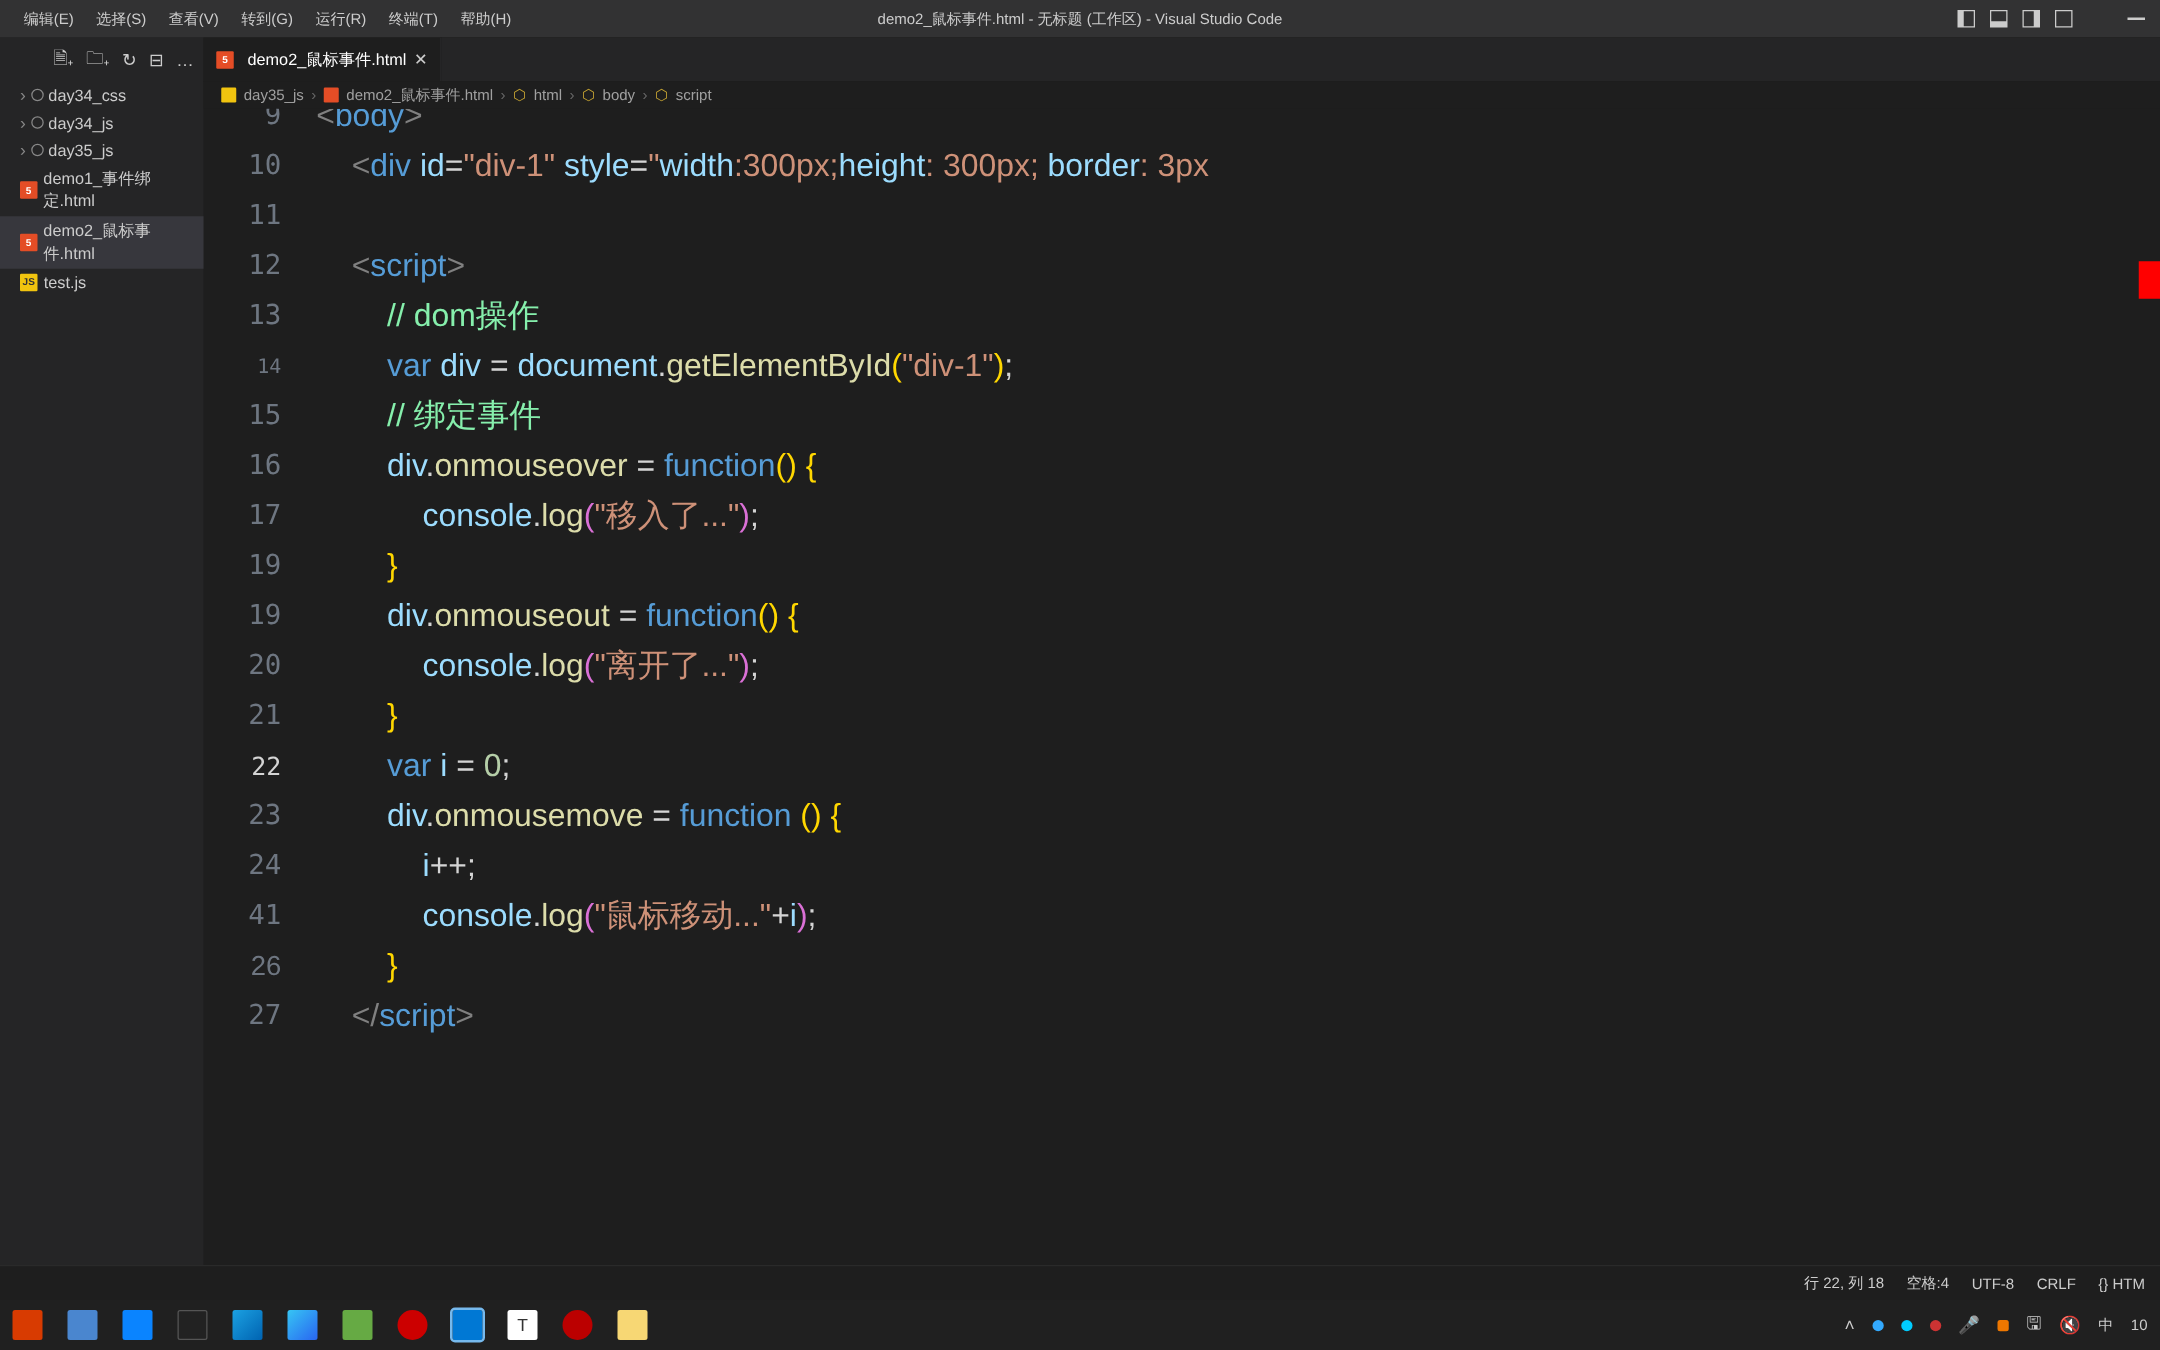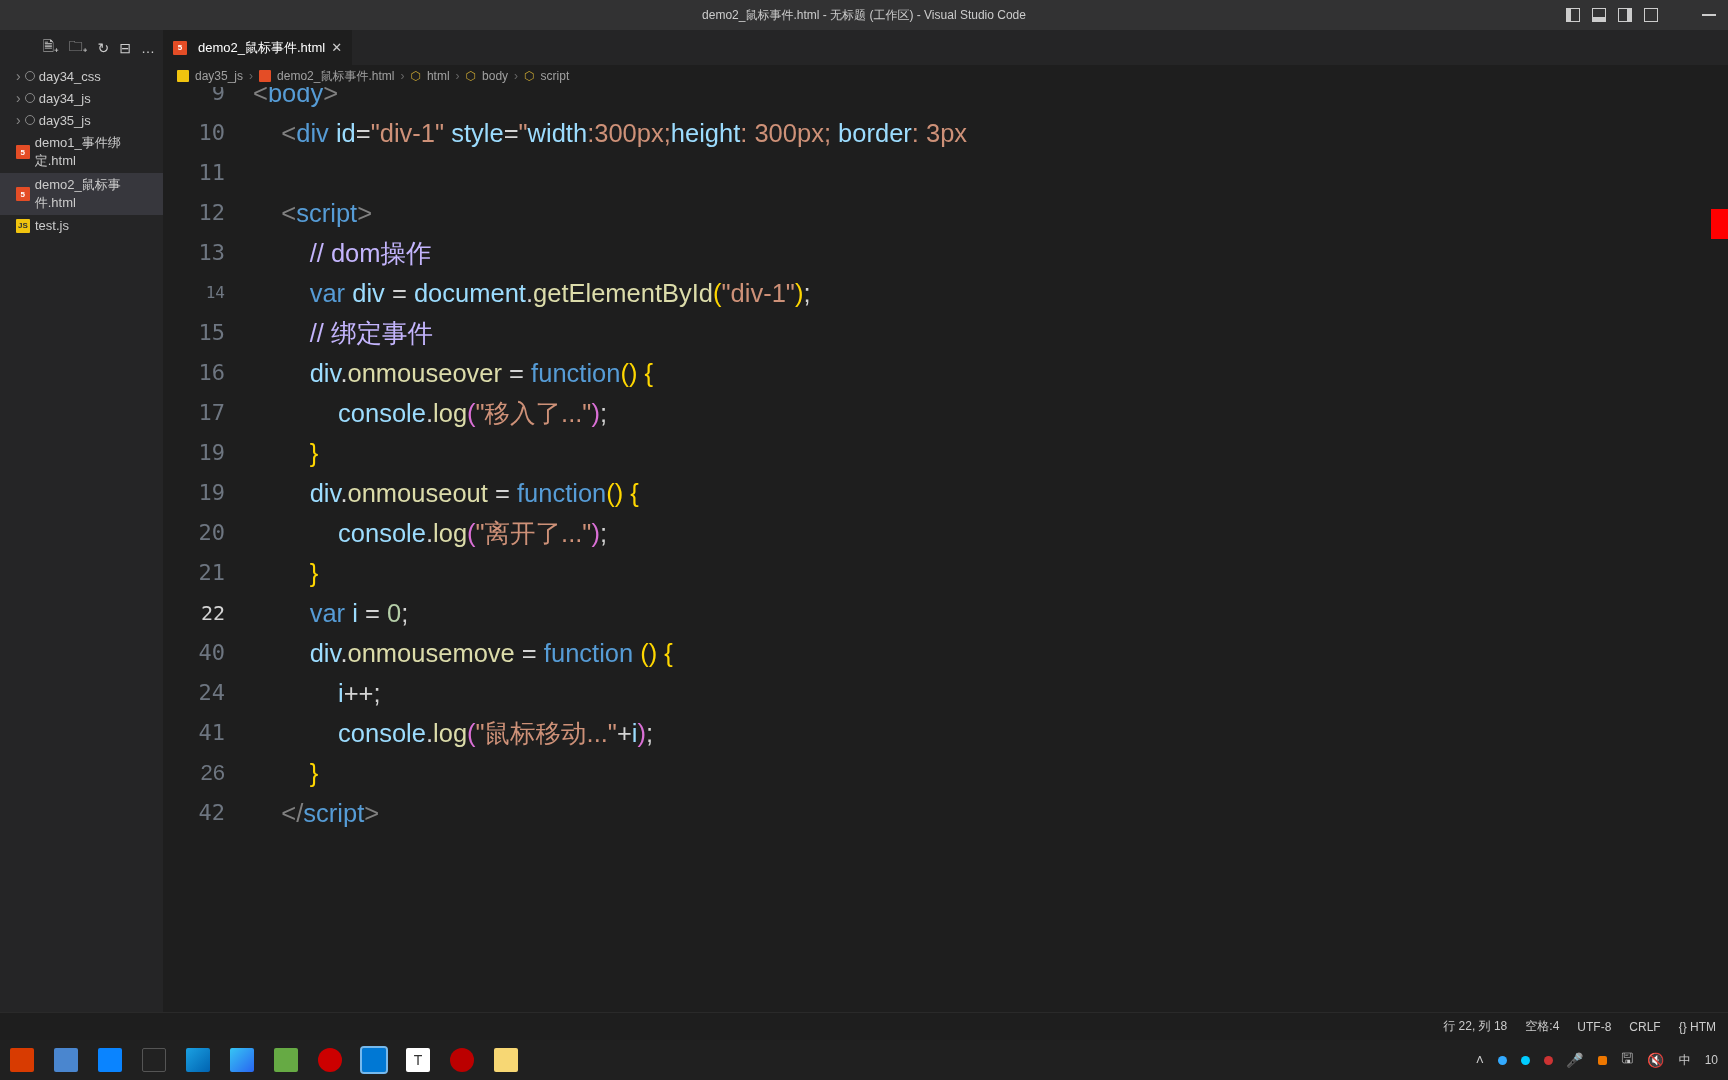--- a/index.html
+++ b/index.html
@@ -34,40 +34,49 @@
 .gutter { width:90px; text-align:right; color:#6e7681; padding-right:28px; }
 .ln.current { color:#d4d4d4; }
 .code { flex:1; white-space:pre; font-family:Consolas,'Courier New',monospace; font-size:25.5px; line-height:40px; color:#d4d4d4; padding-left:0; position:relative; overflow:hidden;}
 .tok-tag { color:#569cd6; }
 .tok-brkt { color:#808080; }
 .tok-attr { color:#9cdcfe; }
 .tok-str { color:#ce9178; }
 .tok-kw { color:#569cd6; }
 .tok-var { color:#9cdcfe; }
 .tok-func { color:#dcdcaa; }
-.tok-com { color:#c4b5fd; }
+.tok-com { color:#86efac; }
 .tok-op { color:#d4d4d4; }
 .tok-num { color:#b5cea8; }
 .tok-yellow { color:#ffd700; }
 .tok-pink { color:#da70d6; }
 .red-marker { position:absolute; top:122px; right:0; width:17px; height:30px; background:#ff0000; }
 .statusbar { position:absolute; bottom:40px; left:0; right:0; height:28px; background:#1e1e1e; color:#ccc; font-size:12px; display:flex; align-items:center; justify-content:flex-end; padding-right:12px; gap:18px; border-top:1px solid #2a2a2a;}
 .taskbar { position:absolute; bottom:0; left:0; right:0; height:40px; background:#202020; display:flex; align-items:center; }
 .task-left { display:flex; align-items:center; gap:20px; padding-left:10px; }
 .task-left .ticon { width:24px; height:24px; display:inline-block; background:#555; border-radius:2px; }
 .task-left .ticon.vscode { background:#0078d4; outline:2px solid #76b9ed; }
 .task-right { margin-left:auto; display:flex; align-items:center; gap:14px; padding-right:10px; color:#ccc; font-size:12px; }
 .dot { width:9px; height:9px; border-radius:50%; background:#888; display:inline-block;}
 .tray-icon { font-size:14px; }
 .codewrap { display:flex; flex:1; overflow:hidden; position:relative;}
 </style>
 </head>
 <body>
 
 <div class="titlebar">
+  <div class="menubar" id="menubar">
+      <div class="menu-item">编辑(E)</div>
+      <div class="menu-item">选择(S)</div>
+      <div class="menu-item">查看(V)</div>
+      <div class="menu-item">转到(G)</div>
+      <div class="menu-item">运行(R)</div>
+      <div class="menu-item">终端(T)</div>
+      <div class="menu-item">帮助(H)</div>
+    </div>
   <div class="title-center">demo2_鼠标事件.html - 无标题 (工作区) - Visual Studio Code</div>
   <div class="win-ctrl">
     <span class="layout-icon" style="border-left-width:5px;"></span>
     <span class="layout-icon" style="border-bottom-width:5px;"></span>
     <span class="layout-icon" style="border-right-width:5px;"></span>
     <span class="layout-icon"></span>
     <span style="width:20px"></span>
     <span class="min"></span>
   </div>
 </div>
@@ -125,25 +134,25 @@
           <div class="ln" style="height: 40px; line-height: 40px; font-size: 22px; font-family: Consolas, monospace;">13</div>
           <div class="ln" style="height: 40px; line-height: 40px; font-size: 16px; font-family: Consolas, monospace;">14</div>
           <div class="ln" style="height: 40px; line-height: 40px; font-size: 22px; font-family: Consolas, monospace;">15</div>
           <div class="ln" style="height: 40px; line-height: 40px; font-size: 22px; font-family: Consolas, monospace;">16</div>
           <div class="ln" style="height: 40px; line-height: 40px; font-size: 22px; font-family: Consolas, monospace;">17</div>
           <div class="ln" style="height: 40px; line-height: 40px; font-size: 22px; font-family: Consolas, monospace;">19</div>
           <div class="ln" style="height: 40px; line-height: 40px; font-size: 22px; font-family: Consolas, monospace;">19</div>
           <div class="ln" style="height: 40px; line-height: 40px; font-size: 22px; font-family: Consolas, monospace;">20</div>
           <div class="ln" style="height: 40px; line-height: 40px; font-size: 22px; font-family: Consolas, monospace;">21</div>
           <div class="ln current" style="height: 40px; line-height: 40px; font-size: 20px; font-family: Consolas, monospace;">22</div>
-          <div class="ln" style="height: 40px; line-height: 40px; font-size: 22px; font-family: Consolas, monospace;">40</div>
+          <div class="ln" style="height: 40px; line-height: 40px; font-size: 22px; font-family: Consolas, monospace;">23</div>
           <div class="ln" style="height: 40px; line-height: 40px; font-size: 22px; font-family: Consolas, monospace;">24</div>
           <div class="ln" style="height: 40px; line-height: 40px; font-size: 22px; font-family: Consolas, monospace;">41</div>
           <div class="ln" style="height: 40px; line-height: 40px; font-size: 22px; font-family: Liberation Sans, sans-serif;">26</div>
-          <div class="ln" style="height: 40px; line-height: 40px; font-size: 22px; font-family: Consolas, monospace;">42</div>
+          <div class="ln" style="height: 40px; line-height: 40px; font-size: 22px; font-family: Consolas, monospace;">27</div>
         </div>
       <div class="code" id="code"><div style="height: 40px; margin-top: -14px;"><span class="tok-brkt">&lt;</span><span class="tok-tag">body</span><span class="tok-brkt">&gt;</span></div><div style="height: 40px;">    <span class="tok-brkt">&lt;</span><span class="tok-tag">div</span> <span class="tok-attr">id</span>=<span class="tok-str">"div-1"</span> <span class="tok-attr">style</span>=<span class="tok-str">"</span><span class="tok-attr">width</span><span class="tok-str">:300px;</span><span class="tok-attr">height</span><span class="tok-str">: 300px; </span><span class="tok-attr">border</span><span class="tok-str">: 3px </span></div><div style="height: 40px;"></div><div style="height: 40px;">    <span class="tok-brkt">&lt;</span><span class="tok-tag">script</span><span class="tok-brkt">&gt;</span></div><div style="height: 40px;">        <span class="tok-com">// dom操作</span></div><div style="height: 40px;">        <span class="tok-kw">var</span> <span class="tok-var">div</span> <span class="tok-op">=</span> <span class="tok-var">document</span>.<span class="tok-func">getElementById</span><span class="tok-yellow">(</span><span class="tok-str">"div-1"</span><span class="tok-yellow">)</span>;</div><div style="height: 40px;">        <span class="tok-com">// 绑定事件</span></div><div style="height: 40px;">        <span class="tok-var">div</span>.<span class="tok-func">onmouseover</span> <span class="tok-op">=</span> <span class="tok-kw">function</span><span class="tok-yellow">()</span> <span class="tok-yellow">{</span></div><div style="height: 40px;">            <span class="tok-var">console</span>.<span class="tok-func">log</span><span class="tok-pink">(</span><span class="tok-str">"移入了..."</span><span class="tok-pink">)</span>;</div><div style="height: 40px;">        <span class="tok-yellow">}</span></div><div style="height: 40px;">        <span class="tok-var">div</span>.<span class="tok-func">onmouseout</span> <span class="tok-op">=</span> <span class="tok-kw">function</span><span class="tok-yellow">()</span> <span class="tok-yellow">{</span></div><div style="height: 40px;">            <span class="tok-var">console</span>.<span class="tok-func">log</span><span class="tok-pink">(</span><span class="tok-str">"离开了..."</span><span class="tok-pink">)</span>;</div><div style="height: 40px;">        <span class="tok-yellow">}</span></div><div style="height: 40px;">        <span class="tok-kw">var</span> <span class="tok-var">i</span> <span class="tok-op">=</span> <span class="tok-num">0</span>;</div><div style="height: 40px;">        <span class="tok-var">div</span>.<span class="tok-func">onmousemove</span> <span class="tok-op">=</span> <span class="tok-kw">function</span> <span class="tok-yellow">()</span> <span class="tok-yellow">{</span></div><div style="height: 40px;">            <span class="tok-var">i</span><span class="tok-op">++</span>;</div><div style="height: 40px;">            <span class="tok-var">console</span>.<span class="tok-func">log</span><span class="tok-pink">(</span><span class="tok-str">"鼠标移动..."</span><span class="tok-op">+</span><span class="tok-var">i</span><span class="tok-pink">)</span>;</div><div style="height: 40px;">        <span class="tok-yellow">}</span></div><div style="height: 40px;">    <span class="tok-brkt">&lt;/</span><span class="tok-tag">script</span><span class="tok-brkt">&gt;</span></div></div>
       <div class="red-marker"></div>
     </div>
   </div>
 </div>
 
 <div class="statusbar">
   <span>行 22, 列 18</span>
   <span>空格:4</span>

